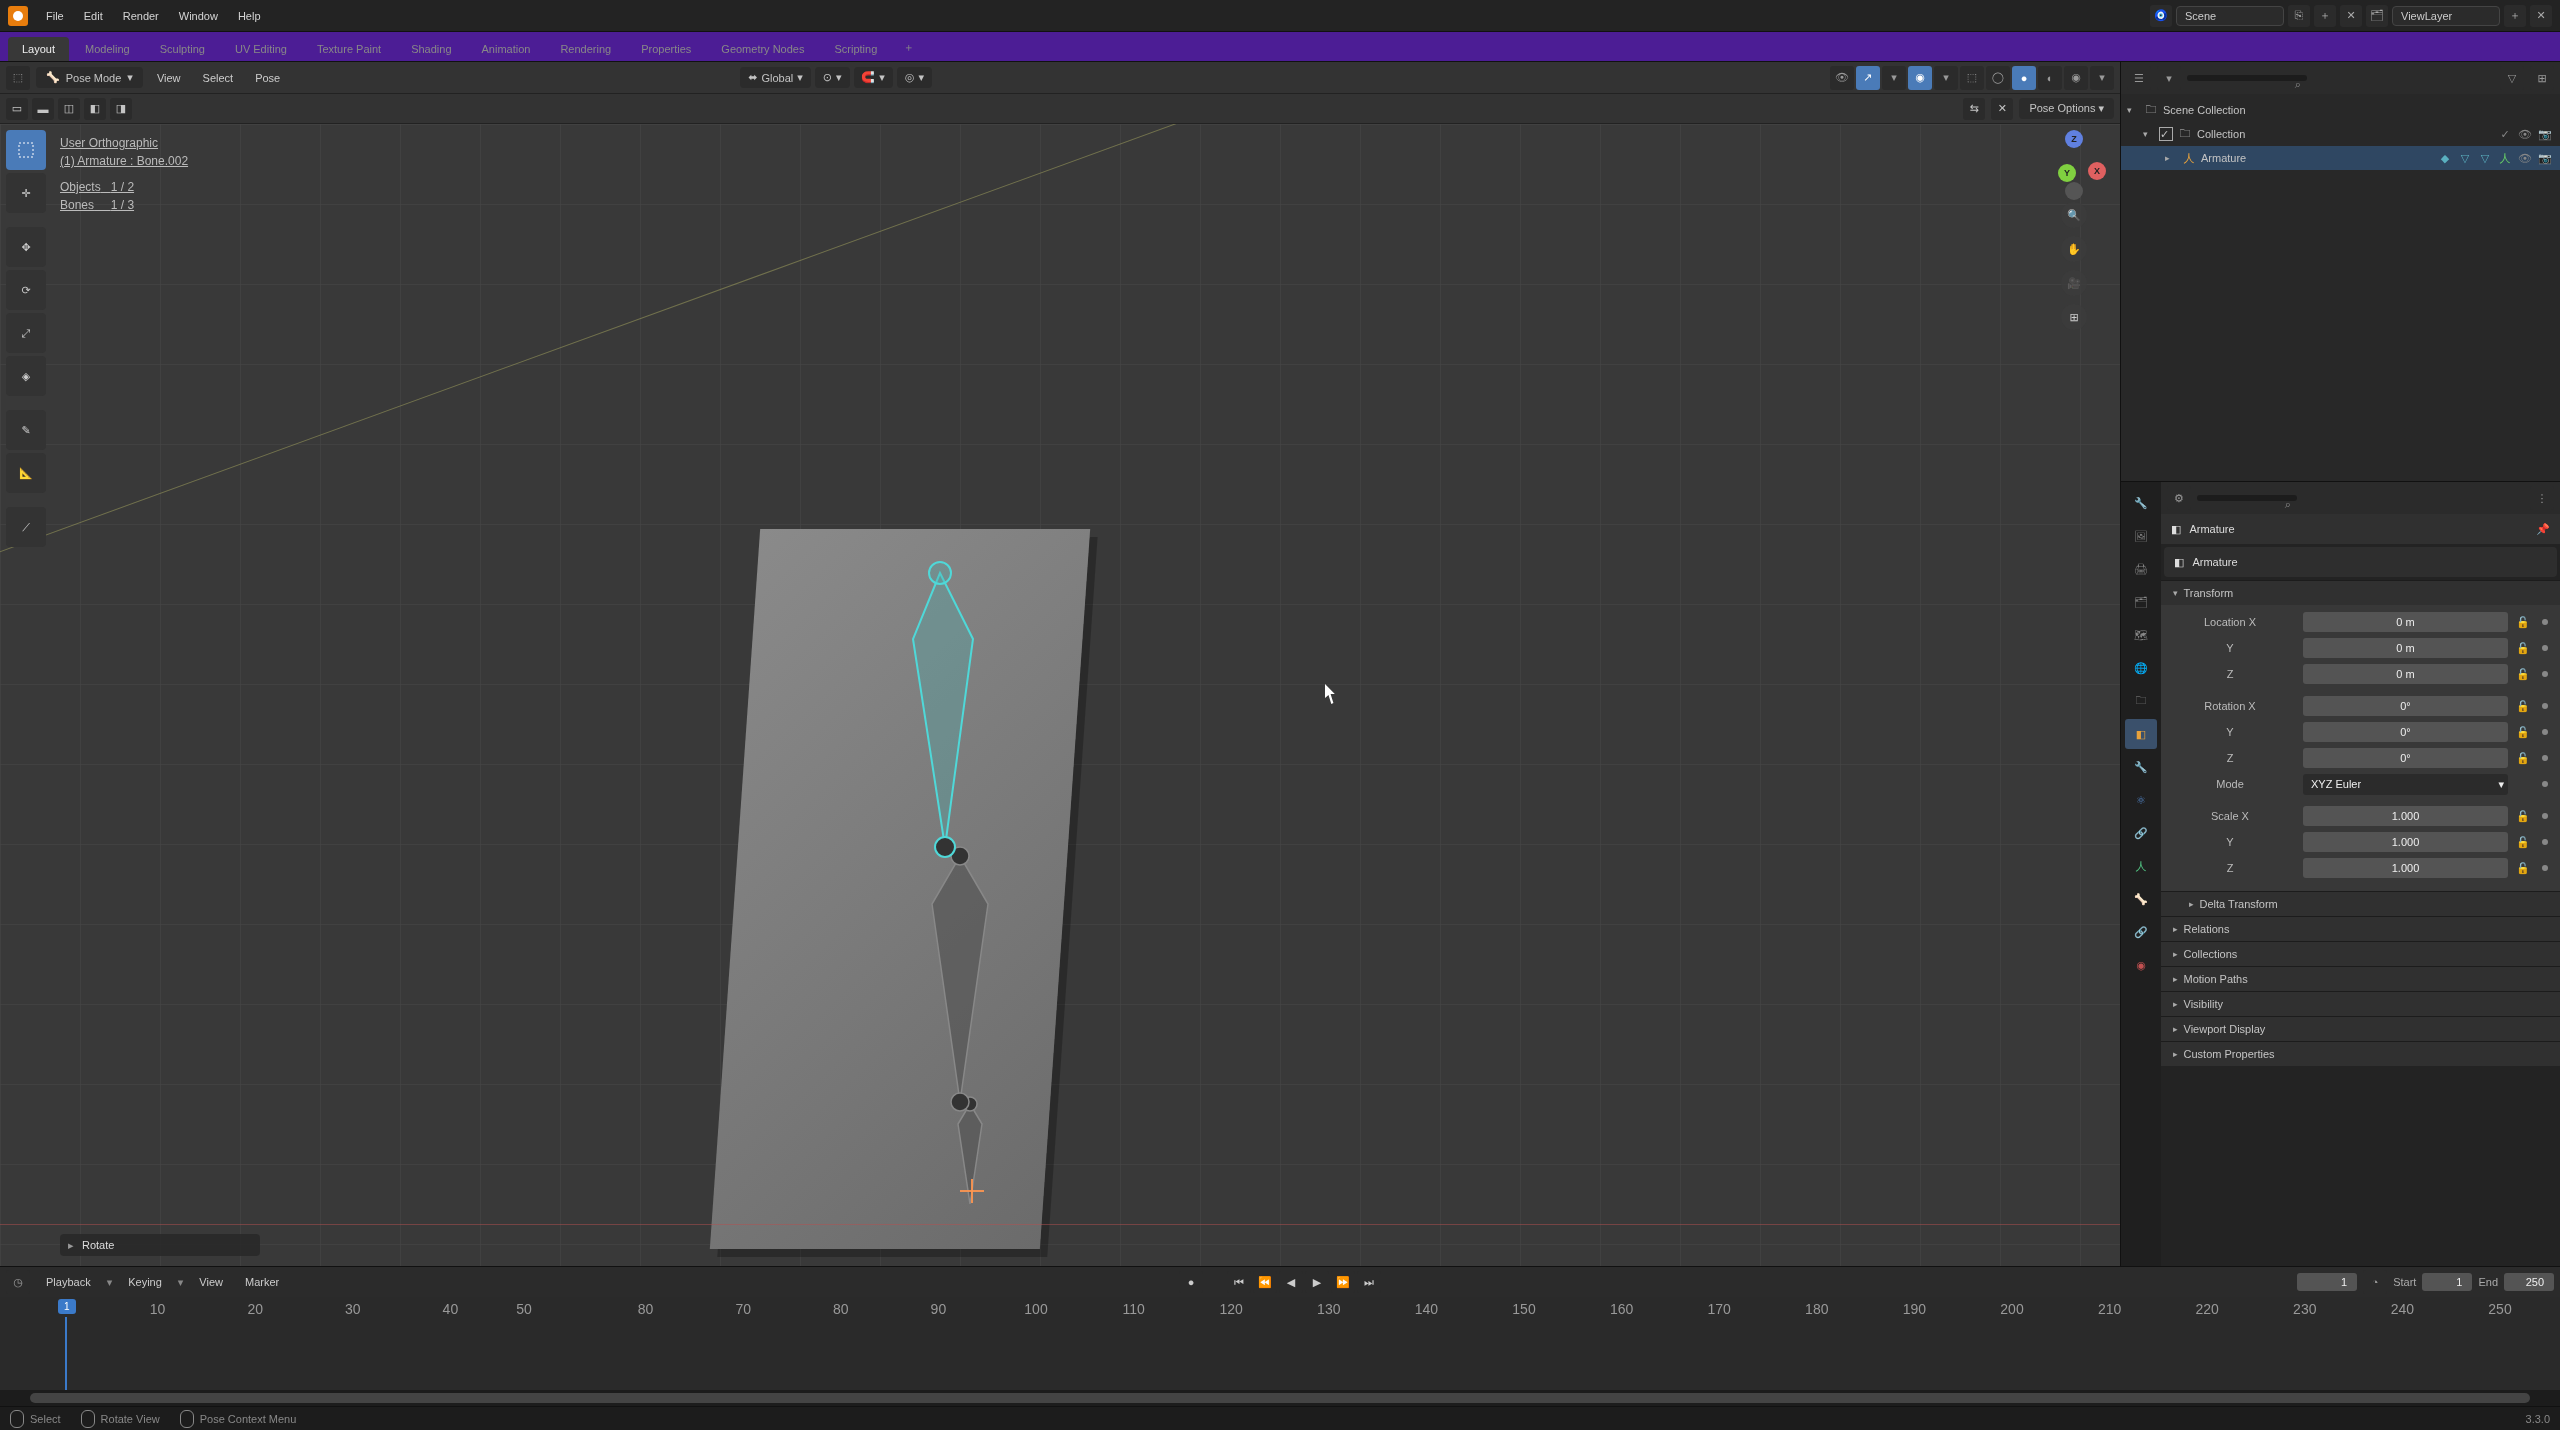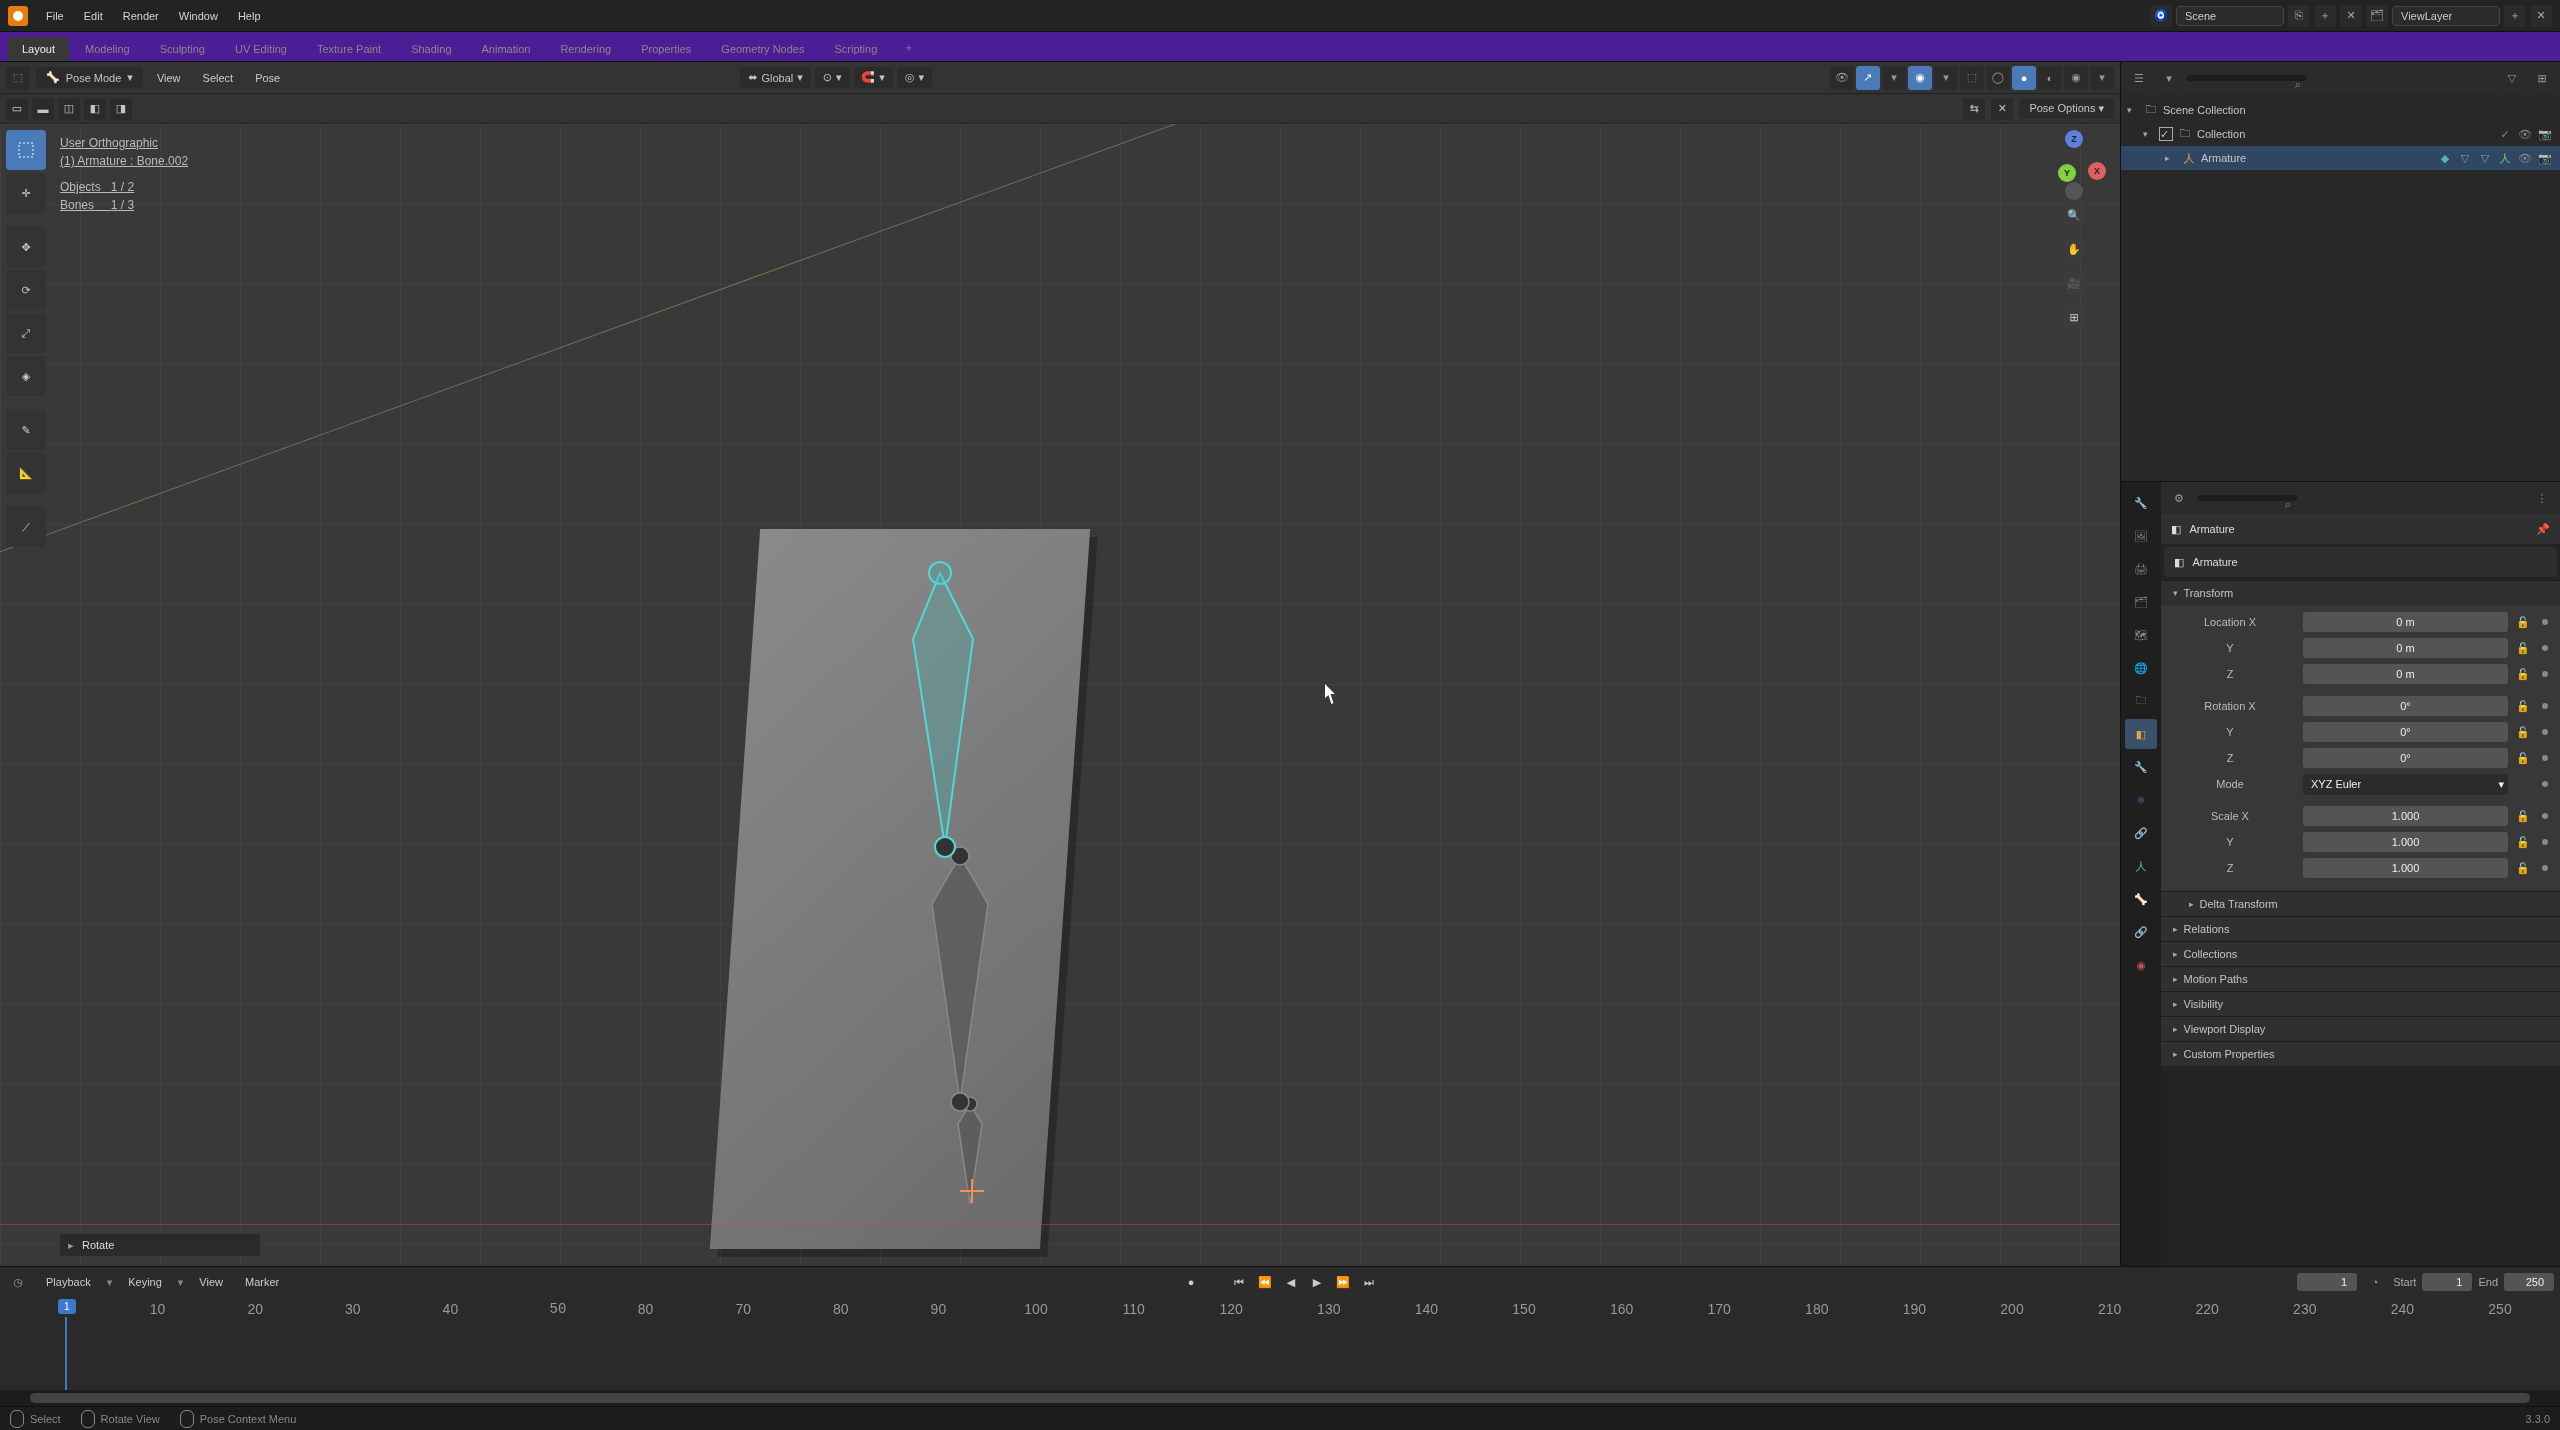--- a/index.html
+++ b/index.html
@@ -513,21 +513,21 @@
       <div class="frame-field" style="width:50px">250</div>
     </div>
   </div>
   <div class="ruler" id="ruler">
     <div class="playhead" style="left:58px;">1</div>
     <div class="playhead-line" style="left:65px;"></div>
   <div class="ruler-tick" style="left: 157.6px;">10</div>
       <div class="ruler-tick" style="left: 255.2px;">20</div>
       <div class="ruler-tick" style="left: 352.8px;">30</div>
       <div class="ruler-tick" style="left: 450.4px;">40</div>
-      <div class="ruler-tick" style="left: 558px; font-family: Liberation Mono, monospace;">50</div>
+      <div class="ruler-tick" style="left: 524px;">50</div>
       <div class="ruler-tick" style="left: 645.6px;">80</div>
       <div class="ruler-tick" style="left: 743.2px;">70</div>
       <div class="ruler-tick" style="left: 840.8px;">80</div>
       <div class="ruler-tick" style="left: 938.4px;">90</div>
       <div class="ruler-tick" style="left: 1036px;">100</div>
       <div class="ruler-tick" style="left: 1133.6px;">110</div>
       <div class="ruler-tick" style="left: 1231.2px;">120</div>
       <div class="ruler-tick" style="left: 1328.8px;">130</div>
       <div class="ruler-tick" style="left: 1426.4px;">140</div>
       <div class="ruler-tick" style="left: 1524px;">150</div>

